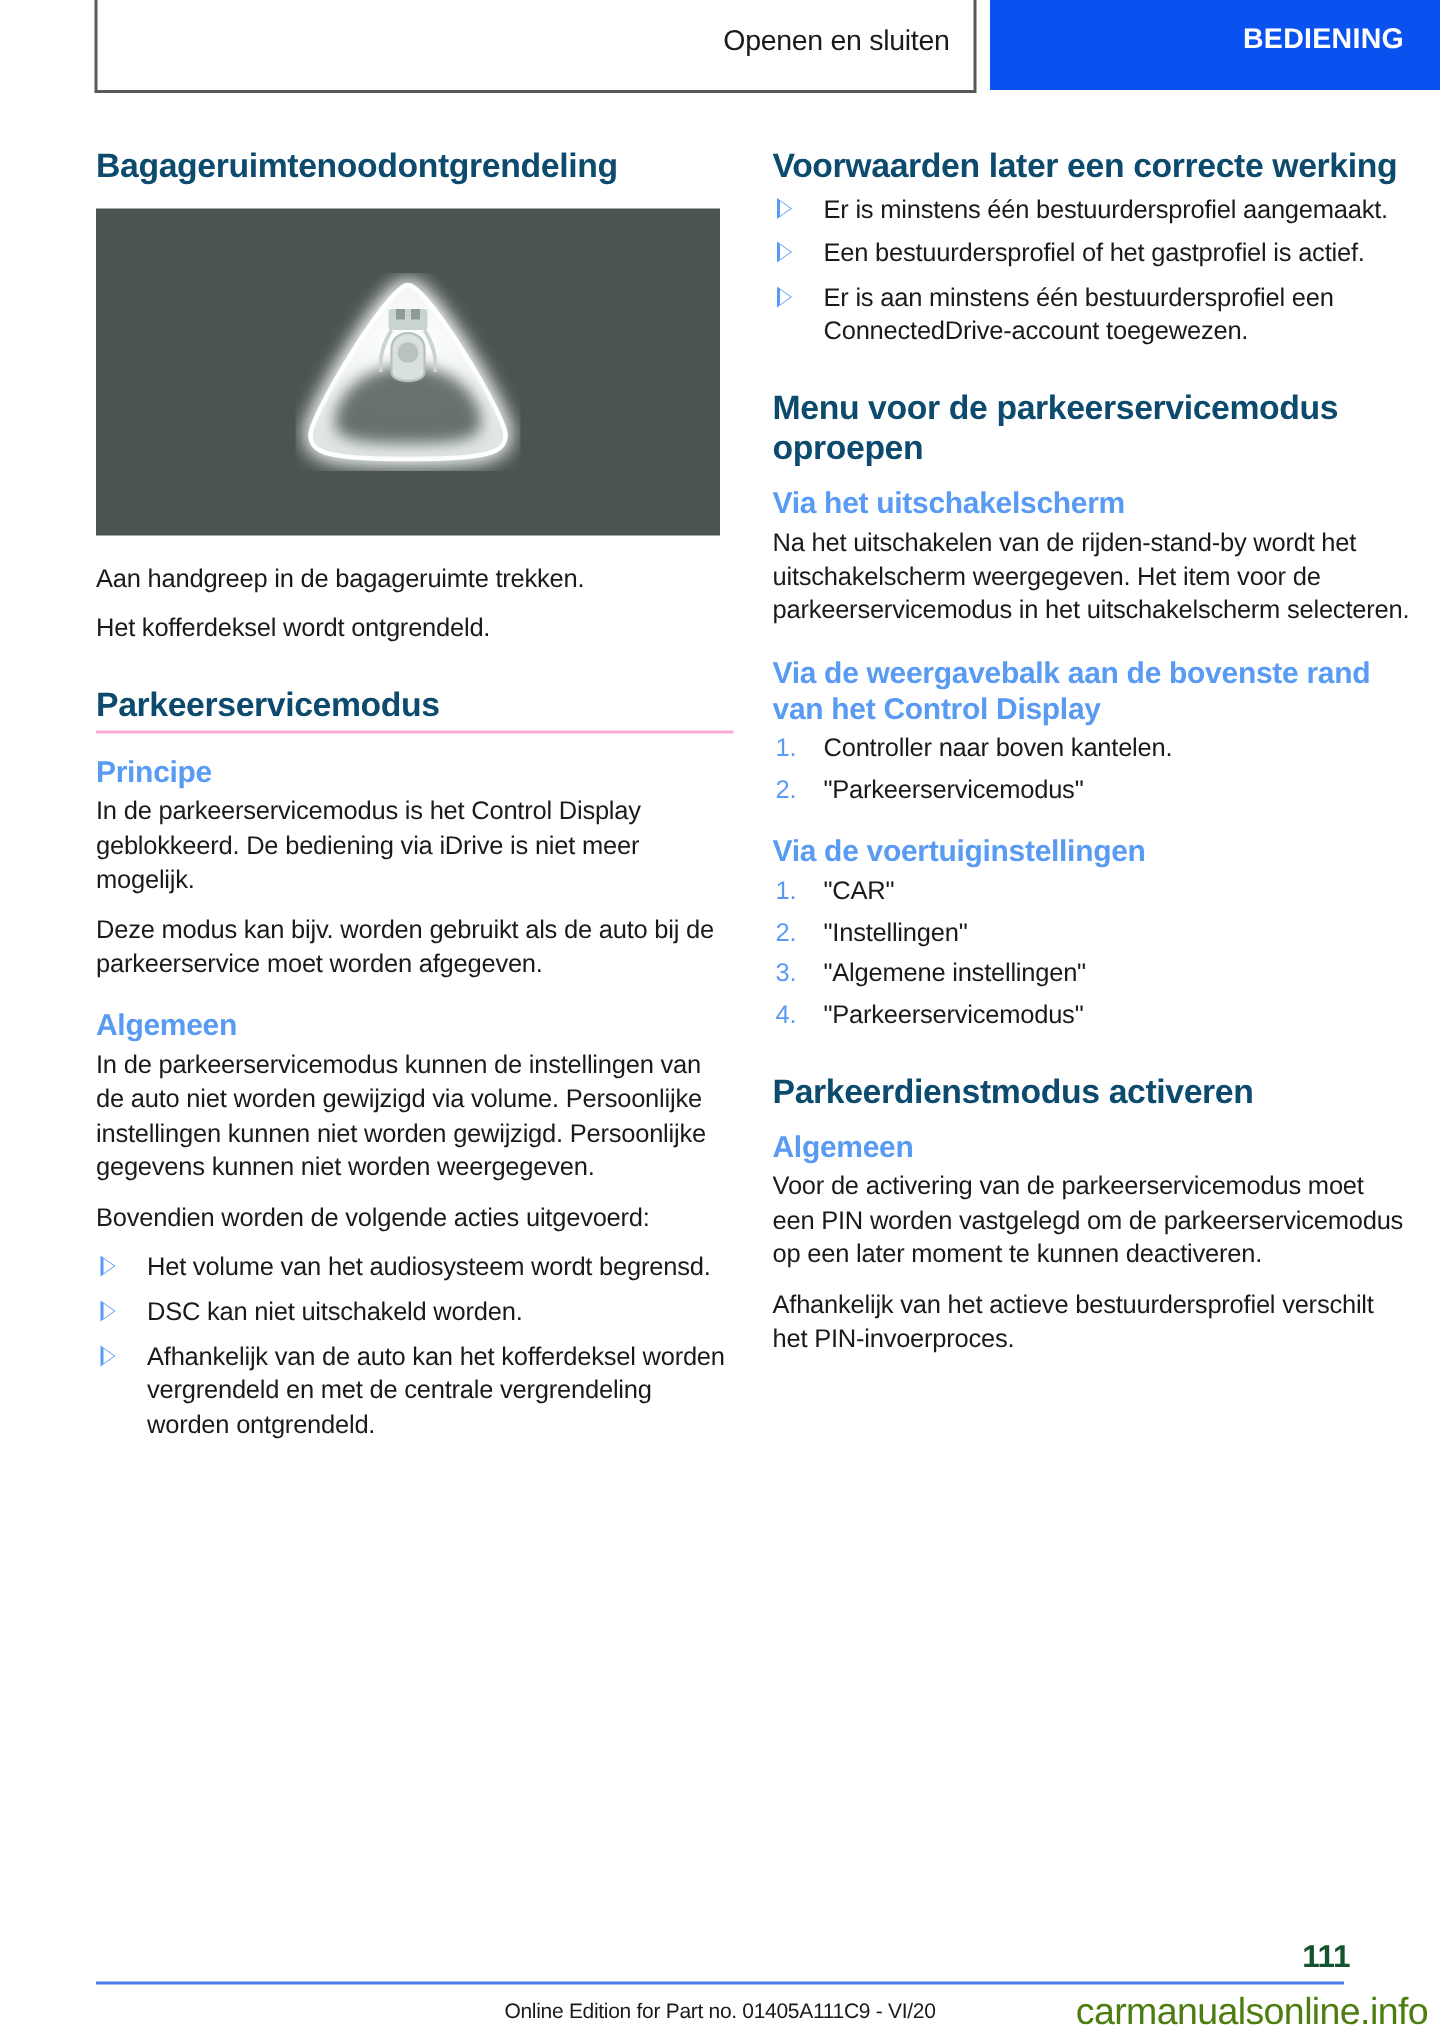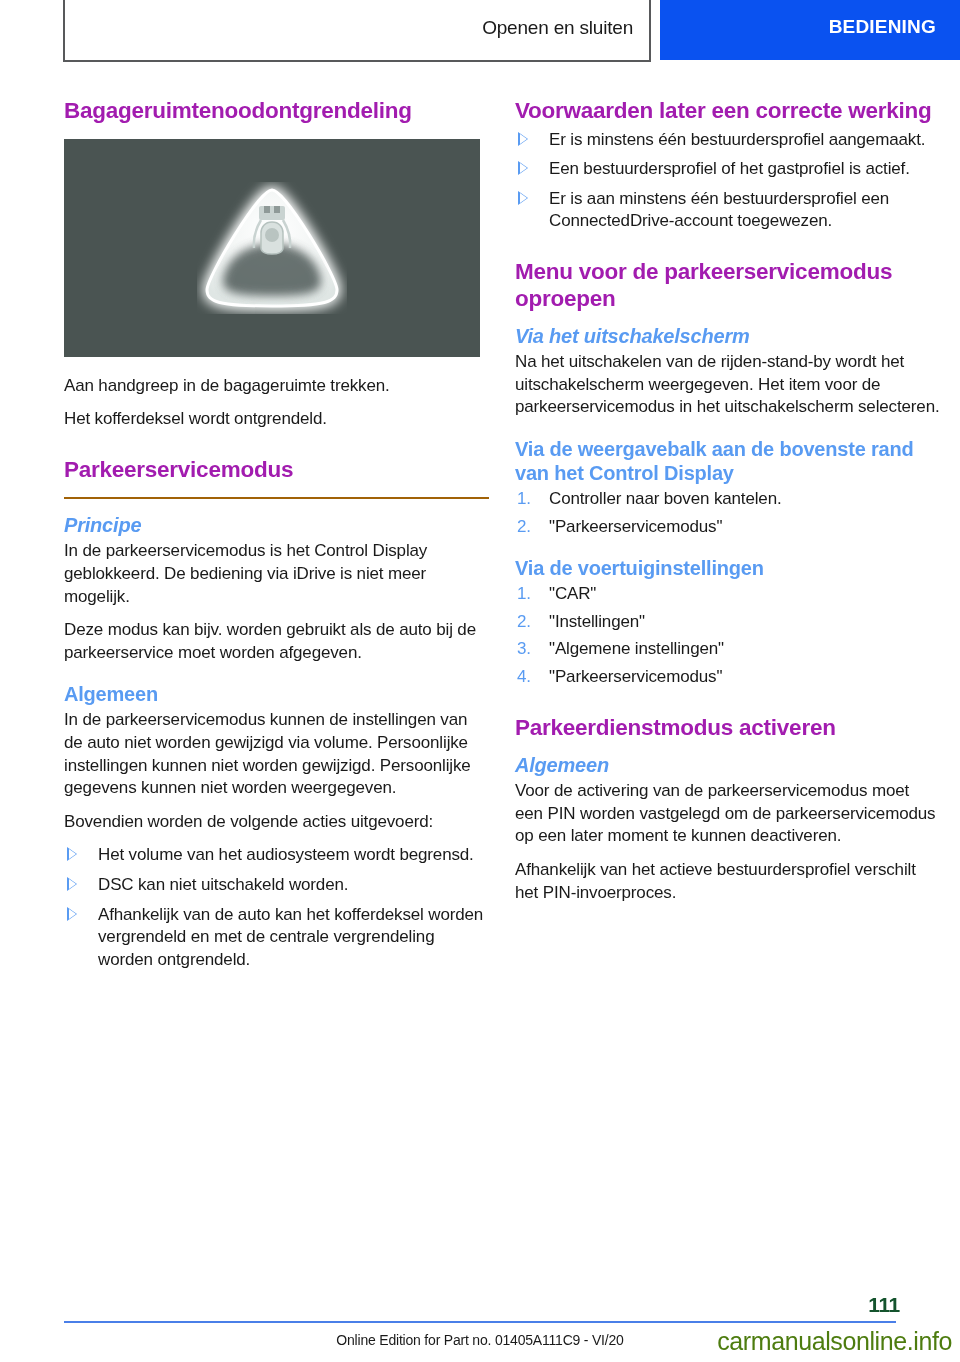--- a/index.html
+++ b/index.html
@@ -83,42 +83,42 @@
   .col {
     width: 425px;
   }
   .col-left  { margin-left: 64px; }
   .col-right { margin-left: 26px; }
 
   
   .h1 {
     font-size: 22.5px;
     font-weight: 700;
-    color: #a21caf;
+    color: #0c4a6e;
     line-height: 1.18;
     letter-spacing: -0.25px;
     margin-bottom: 4px;
   }
   .h1.ruled {
-    border-bottom: 2px solid #a16207;
-    padding-bottom: 14px;
+    border-bottom: 2px solid #f9a8d4;
+    padding-bottom: 4px;
     margin-bottom: 14px;
   }
   .h1.spaced-top { margin-top: 26px; }
 
   .h2 {
     font-size: 20px;
     font-weight: 700;
     color: #599bf2;
     line-height: 1.2;
     letter-spacing: -0.2px;
     margin-top: 18px;
     margin-bottom: 3px;
   }
-  .h2.tight-top { margin-top: 12px; font-style: italic; }
+  .h2.tight-top { margin-top: 12px; }
 
   p.body {
     font-size: 17px;
     font-weight: 400;
     color: #1a1a1a;
     line-height: 1.33;
     letter-spacing: -0.15px;
     margin-bottom: 11px;
   }
   p.body.last { margin-bottom: 0; }

